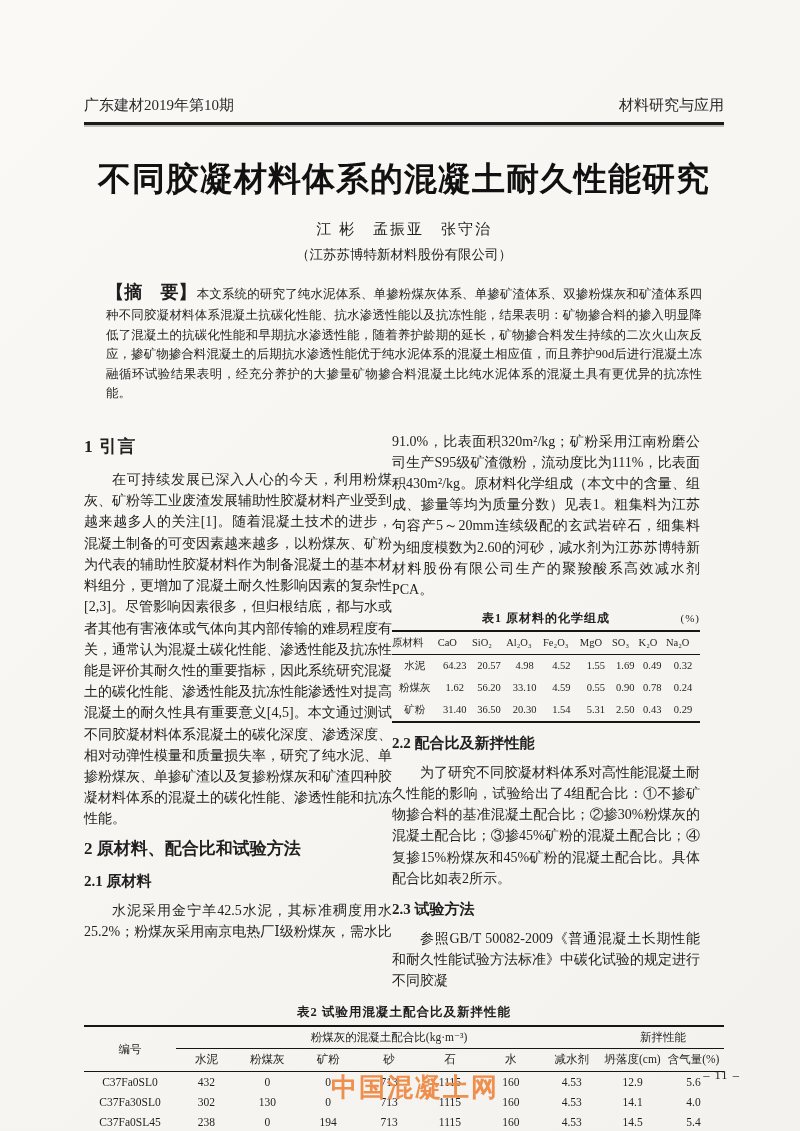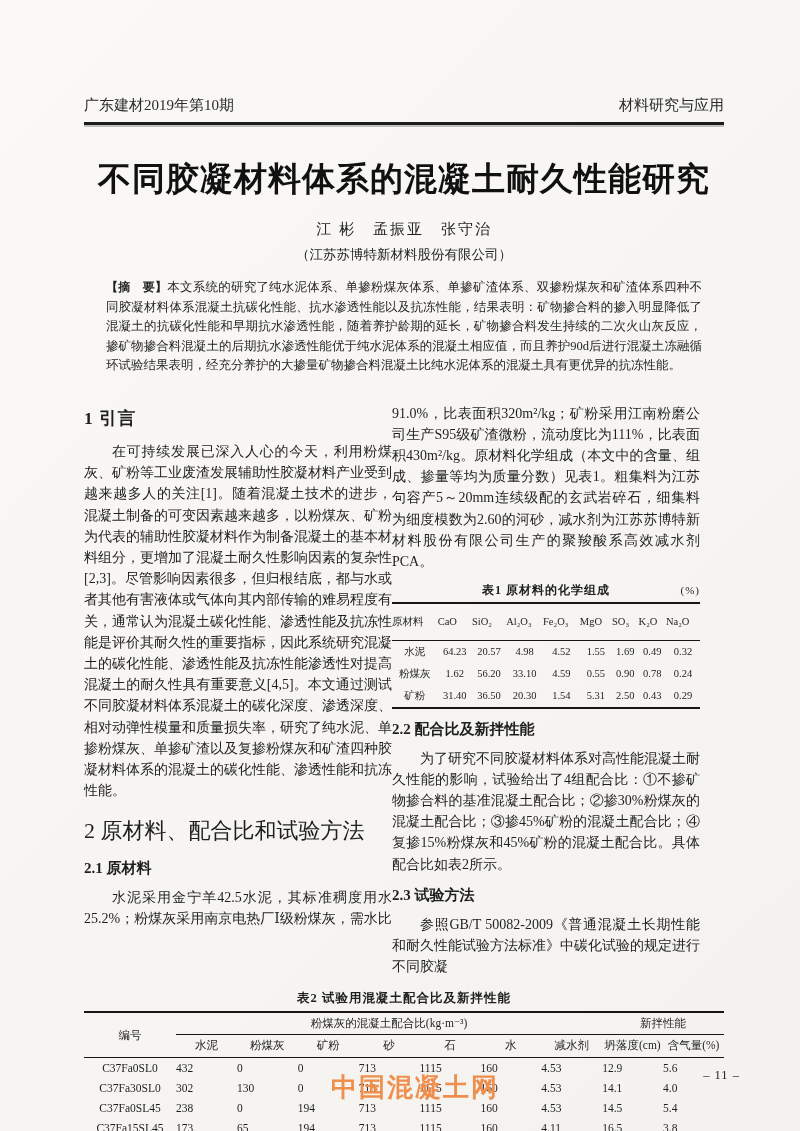--- a/index.html
+++ b/index.html
@@ -10,42 +10,42 @@
     font-family:"Liberation Serif","DejaVu Serif",serif;
     color:#1f1f1f; overflow:hidden;
   }
   .inner { padding:96px 76px 0 84px; }
   .header { display:flex; justify-content:space-between; font-size:15px; color:#2a2a2a; }
   .header-rule { margin-top:7px; height:3px; background:#1c1c1c; box-shadow:0 2px 0 rgba(28,28,28,.25); }
   .title { margin-top:32px; text-align:center; font-size:33px; font-weight:bold; letter-spacing:1px; color:#111; }
   .authors { margin-top:18px; text-align:center; font-size:15px; letter-spacing:2px; }
   .affiliation { margin-top:7px; text-align:center; font-size:13.5px; }
   .abstract { margin:14px 22px 0 22px; font-size:12.5px; line-height:1.56; text-align:justify; }
-  .abstract .lab { font-weight:bold; font-size:12px;margin-top:35px; }
+  .abstract .lab { font-weight:bold; font-size:18px;margin-top:35px; }
   .keywords { margin:3px 22px 0 22px; font-size:12.5px; line-height:1.6; }
   .columns { display:flex; margin-top:27px; }
   .col { width:308px; font-size:14px; line-height:1.515; text-align:justify; }
   .col p.indent { text-indent:2em; }
   h2.sec { font-size:17.5px; font-weight:bold; margin:2px 0 10px 0; letter-spacing:1px; }
-  h2.sec2 { font-size:22px; font-weight:normal; margin:13px 0 9px 0; }
+  h2.sec2 { font-size:17px; font-weight:bold; margin:6px 0 9px 0; }
   h3.subsec { font-size:15px; font-weight:bold; margin:9px 0 7px 0; }
   .t1caption { position:relative; margin-top:9px; text-align:center; font-size:12px; font-weight:bold; letter-spacing:1px; }
   .t1caption .unit { position:absolute; right:0; top:1px; font-weight:normal; font-size:11px; }
   table { border-collapse:collapse; width:100%; }
   .t1 { margin-top:3px; border-top:2px solid #161616; border-bottom:2px solid #161616; font-size:10.5px; }
-  .t1 th { font-weight:normal; border-bottom:1px solid #161616; padding:10px 0;margin-left:12px; }
+  .t1 th { font-weight:normal; border-bottom:1px solid #161616; padding:3px 0;margin-left:12px; }
   .t1 td { padding:3px 0; text-align:center; }
   .t2wrap { margin-top:13px; }
   .t2caption { text-align:center; font-size:12.5px; font-weight:bold; letter-spacing:1px; }
   .t2 { margin-top:4px; border-top:2px solid #161616; border-bottom:2px solid #161616; font-size:11.5px; table-layout:fixed; }
   .t2 th { font-weight:normal; padding:3px 0; }
   .t2 th.grp { border-bottom:1px solid #161616; }
   .t2 thead tr.sub th { border-bottom:1px solid #161616; padding:3px 0 4px 0; }
   .t2 th.idhead { border-bottom:1px solid #161616; width:92px;text-align:center; }
-  .t2 td { padding:4px 0; text-align:left; }
+  .t2 td { padding:4px 0; text-align:center; }
   .t2 td:first-child { text-align:center; }
   .watermark {
     position:absolute; left:331px; top:1070px; font-size:26px; letter-spacing:2px;
     font-family:"Liberation Sans","DejaVu Sans",sans-serif; font-weight:bold;
   }
   .pageno { position:absolute; right:60px; top:1068px; font-size:12.5px; letter-spacing:1px; }
 </style>
 </head>
 <body>
 

